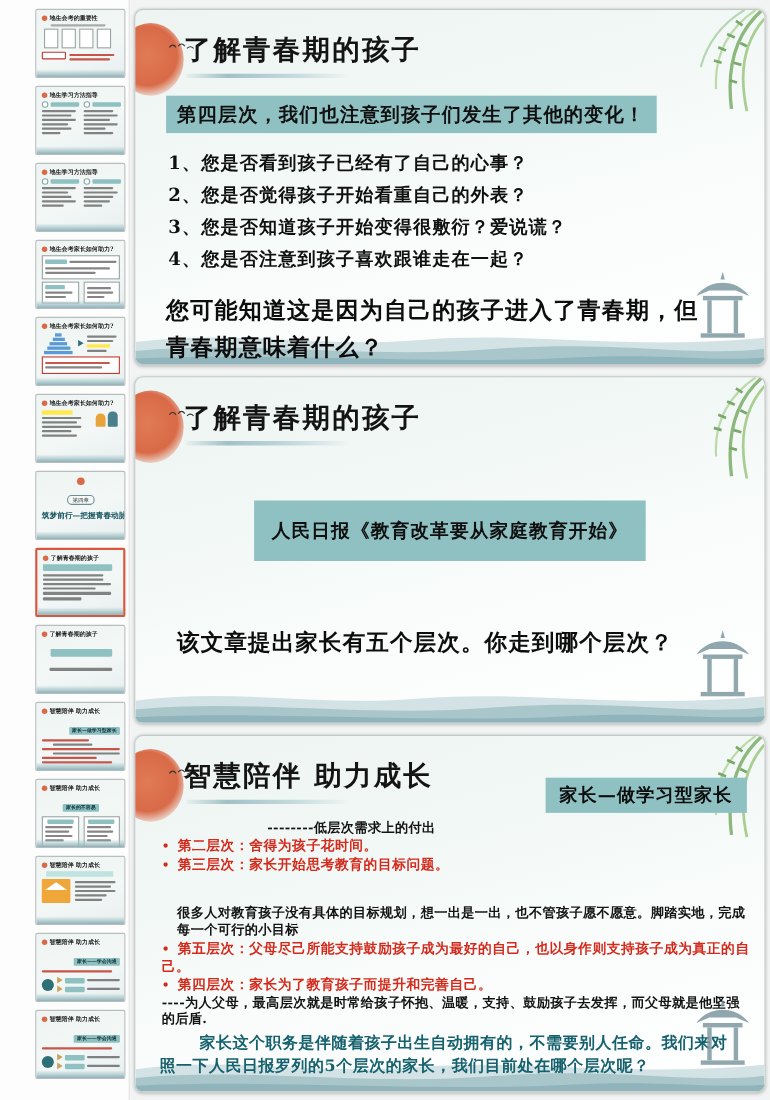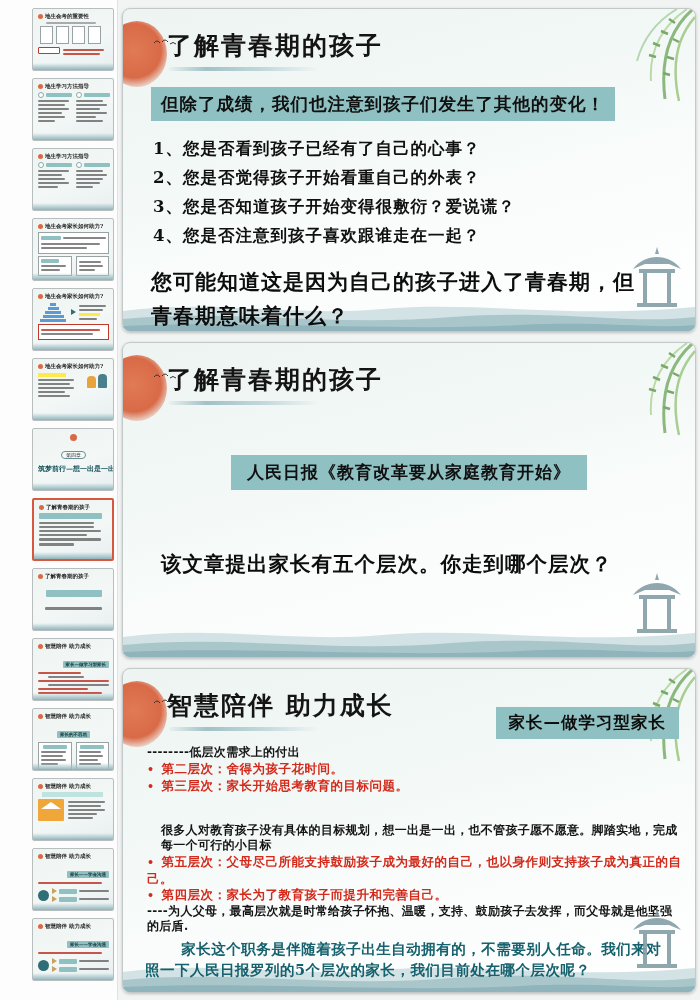--- a/index.html
+++ b/index.html
@@ -83,30 +83,30 @@
   .waves { position: absolute; left: 0; right: 0; bottom: 0; height: 46px; width: 100%; }
   .pavilion { position: absolute; right: 10px; bottom: 22px; z-index: 2; opacity: .85; }
 
   .highlight-box { display: inline-block; background: #8fc0c2; color: #101010; font-weight: bold;
     padding: 5px 10px; font-size: 17.5px; letter-spacing: 1px; }
   .s1 .highlight-box { margin: 16px 0 0 28px; }
   .questions { margin: 13px 0 0 30px; font-size: 16.5px; font-weight: bold; color: #101010; line-height: 29px; letter-spacing: 1px; position: relative; z-index: 2;}
   .conclusion1 { margin: 15px 46px 0 28px; font-size: 21px; font-weight: bold; color: #0d0d0d; line-height: 34px; letter-spacing: 1px; position: relative; z-index: 2;}
 
   .s2 .highlight-wrap { text-align: center; margin-top: 50px; }
-  .s2 .highlight-box { font-size: 17px; padding: 6px 16px; }
+  .s2 .highlight-box { font-size: 17px; padding: 16px 16px; }
   .body2 { margin: 60px 28px 0 38px; font-size: 20.5px; font-weight: bold; color: #0d0d0d; letter-spacing: 1px; position: relative; z-index: 2;}
 
   .s3 .badge { position: absolute; right: 16px; top: 38px; background: #8fc0c2; color: #0d0d0d;
     font-size: 16.5px; font-weight: bold; padding: 5px 13px; letter-spacing: 1px; z-index: 3;}
   .levels { margin: 14px 12px 0 24px; position: relative; z-index: 2; }
   .level-head { font-size: 12.5px; font-weight: bold; color: #d42a1c; line-height: 16px; letter-spacing: .5px;}
   .level-head .bullet { color: #d42a1c; margin-right: 7px; font-size: 11px; }
   .level-note { font-size: 12px; font-weight: bold; color: #141414; line-height: 15.5px; letter-spacing: .3px;}
-  .note-ind1 { }
+  .note-ind1 { margin-left: 96px; }
   .note-ind2 { margin-left: 68px; }
   .note-plain { margin-left: 14px; margin-top: 28px; }
   .conclusion3 { margin: 3px 30px 0 22px; font-size: 14.5px; font-weight: bold; color: #15616d;
     line-height: 21.5px; text-indent: 2.5em; letter-spacing: .5px; position: relative; z-index: 2;}
 </style>
 </head>
 <body>
 
 <div class="sidebar">
 
@@ -272,21 +272,21 @@
           <span class="p1"></span>
           <span class="p2"></span>
         </div>
     </div>
     <div class="twave"></div>
   </div>
 
   <div class="thumb" style="text-align:center">
     <div style="width:7px;height:7px;border-radius:50%;background:#d96a47;margin:1px auto 2px"></div>
     <span class="sect-badge">第四章</span>
-    <div class="sect-title">筑梦前行—想一出是一出</div>
+    <div class="sect-title">筑梦前行—把握青春动脉</div>
     <div class="twave"></div>
   </div>
 
   <div class="thumb selected">
     <div class="thumb-head">
         <span class="tsun"></span>
       <span class="ttitle">了解青春期的孩子</span>
       </div>
     <div class="mini-pill" style="width:92%;height:6px;margin:1px 0 3px"></div>
     <div class="ln w80"></div>
@@ -429,21 +429,21 @@
     <svg class="willow" width="130" height="95" viewBox="0 0 130 95">
       <path d="M128,0 C105,20 95,50 100,90" stroke="#8cb87e" stroke-width="3" fill="none"></path>
       <path d="M130,8 C112,28 106,55 114,92" stroke="#aacd92" stroke-width="2.5" fill="none"></path>
       <path d="M122,0 C96,18 84,42 86,72" stroke="#bcd9a8" stroke-width="2" fill="none"></path>
       <path d="M112,0 C92,12 78,30 72,52" stroke="#9cc796" stroke-width="2" fill="none" opacity=".7"></path>
       <path d="M104,10 l6,4 M96,22 l7,3 M88,34 l7,3 M84,46 l7,2 M108,30 l6,3 M102,48 l7,2 M98,64 l7,2" stroke="#79a96b" stroke-width="2.5" fill="none"></path>
     </svg>
     <h2 class="slide-title">了解青春期的孩子</h2>
     <div class="title-underline"></div>
 
-    <div><span class="highlight-box">但除了成绩，我们也注意到孩子们发生了其他的变化！</span></div>
+    <div><span class="highlight-box">第四层次，我们也注意到孩子们发生了其他的变化！</span></div>
 
     <div class="questions">
       <div>1、您是否看到孩子已经有了自己的心事？</div>
       <div>2、您是否觉得孩子开始看重自己的外表？</div>
       <div>3、您是否知道孩子开始变得很敷衍？爱说谎？</div>
       <div>4、您是否注意到孩子喜欢跟谁走在一起？</div>
     </div>
 
     <p class="conclusion1">您可能知道这是因为自己的孩子进入了青春期，但青春期意味着什么？</p>
 

